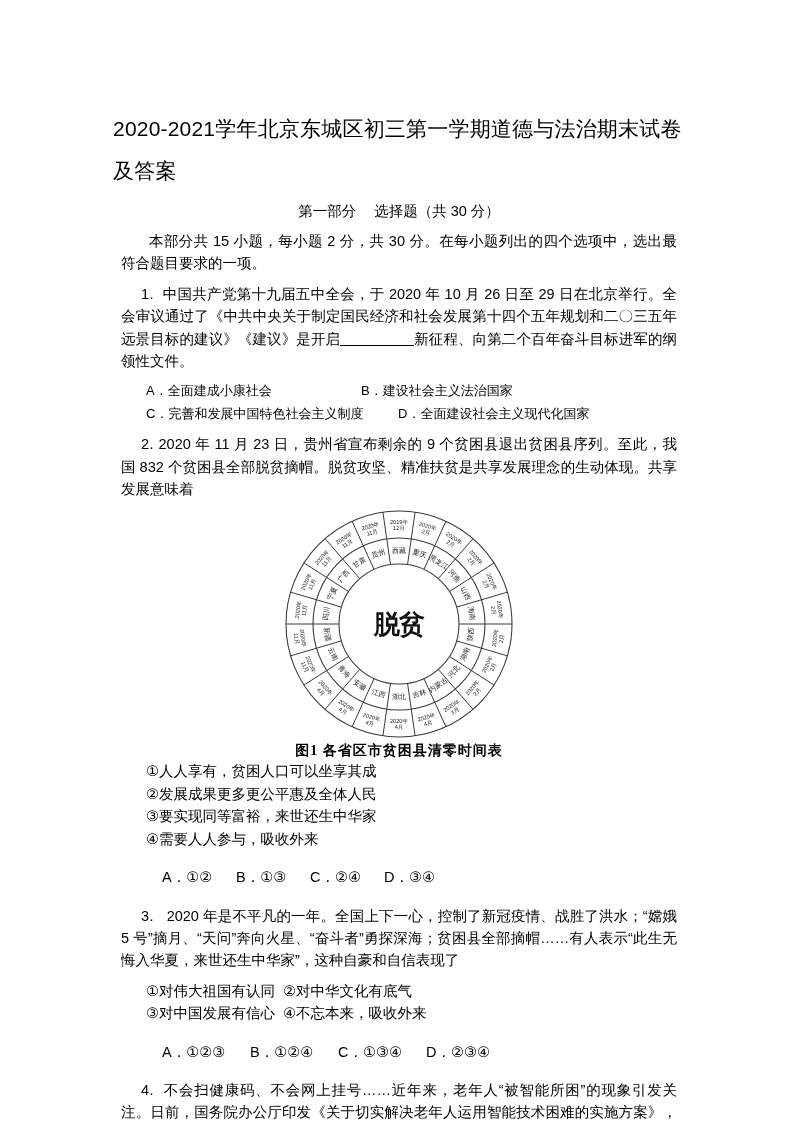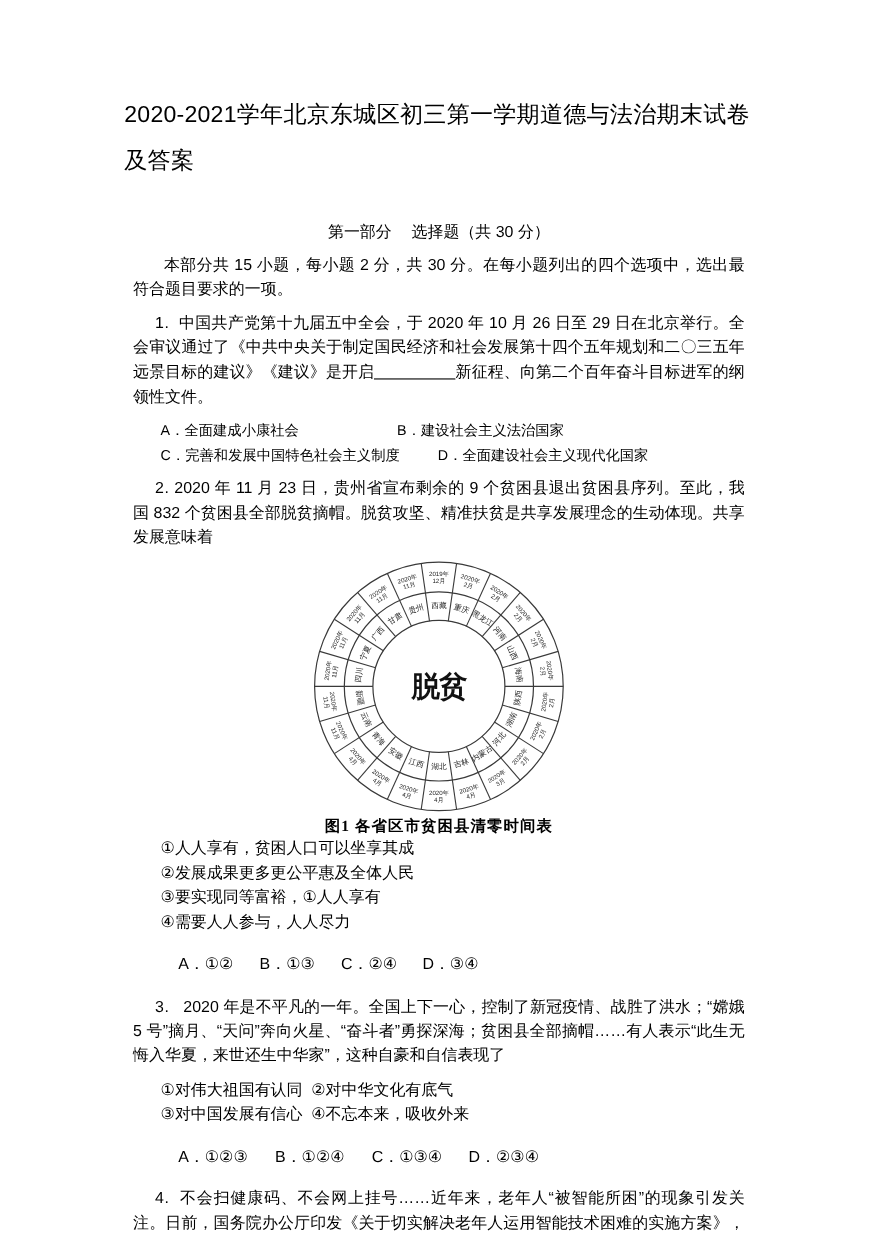--- a/index.html
+++ b/index.html
@@ -14,21 +14,21 @@
   }
   .page{
     position:absolute;
     left:0;top:0;
     width:794px;height:1123px;
     box-sizing:border-box;
     padding:0;
   }
   .doc-title{
     position:absolute;
-    left:113px;top:84px;
+    left:113px;top:108px;
     width:572px;
     font-size:21px;
     line-height:42px;
     letter-spacing:0.2px;
     font-family:"Liberation Sans","DejaVu Sans",sans-serif;
     font-weight:400;
   }
   .body-area{
     position:absolute;
     left:113px;top:200px;
@@ -239,22 +239,22 @@
               <text x="87.97" y="20.53" text-anchor="middle" font-size="5.6" class="seg-text" transform="rotate(343.64 87.97 20.53)"><tspan x="87.97" dy="-0.5">2020年</tspan><tspan x="87.97" dy="6.4">11月</tspan></text>
             </g>
         </svg>
         <div class="center-logo">脱贫</div>
       </div>
       <div class="fig-caption">图1  各省区市贫困县清零时间表</div>
     </div>
 
     <p class="num-row">①人人享有，贫困人口可以坐享其成</p>
     <p class="num-row">②发展成果更多更公平惠及全体人民</p>
-    <p class="num-row">③要实现同等富裕，①人人享有</p>
-    <p class="num-row">④需要人人参与，人人尽力</p>
+    <p class="num-row">③要实现同等富裕，来世还生中华家</p>
+    <p class="num-row">④需要人人参与，吸收外来</p>
     <p class="abcd">
       <span class="a">A．①②</span><span class="b">B．①③</span><span class="c">C．②④</span><span>D．③④</span>
     </p>
 
     <p class="para indent2"><span class="qnum">3.</span>&nbsp;&nbsp;&nbsp;<span>2020 年是不平凡的一年。全国上下一心，控制了新冠疫情、战胜了洪水；“嫦娥 5 号”摘月、“天问”奔向火星、“奋斗者”勇探深海；贫困县全部摘帽……有人表示“此生无悔入华夏，来世还生中华家”，这种自豪和自信表现了</span></p>
     <p class="num-row">
       <span class="n1">①对伟大祖国有认同</span><span>②对中华文化有底气</span>
     </p>
     <p class="num-row">
       <span class="n1">③对中国发展有信心</span><span>④不忘本来，吸收外来</span>

